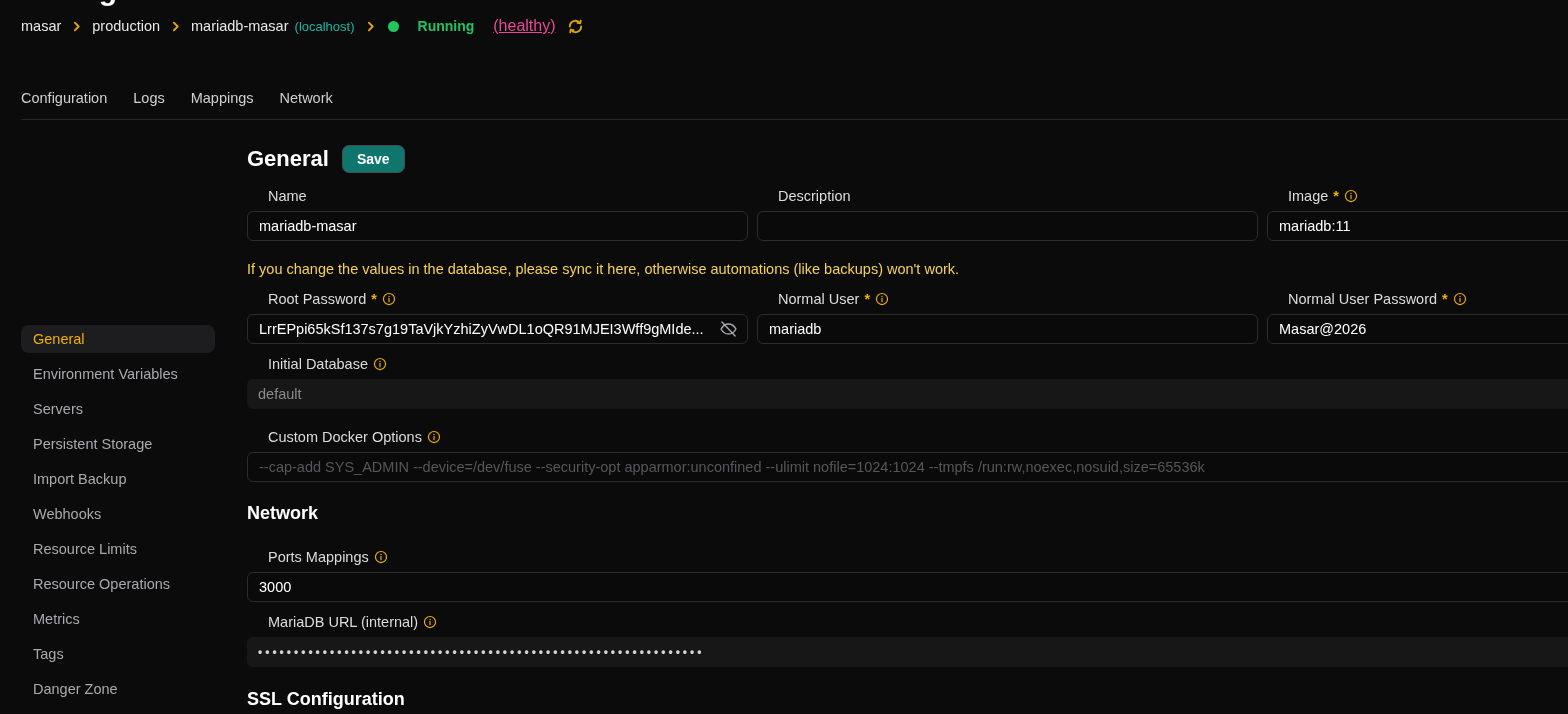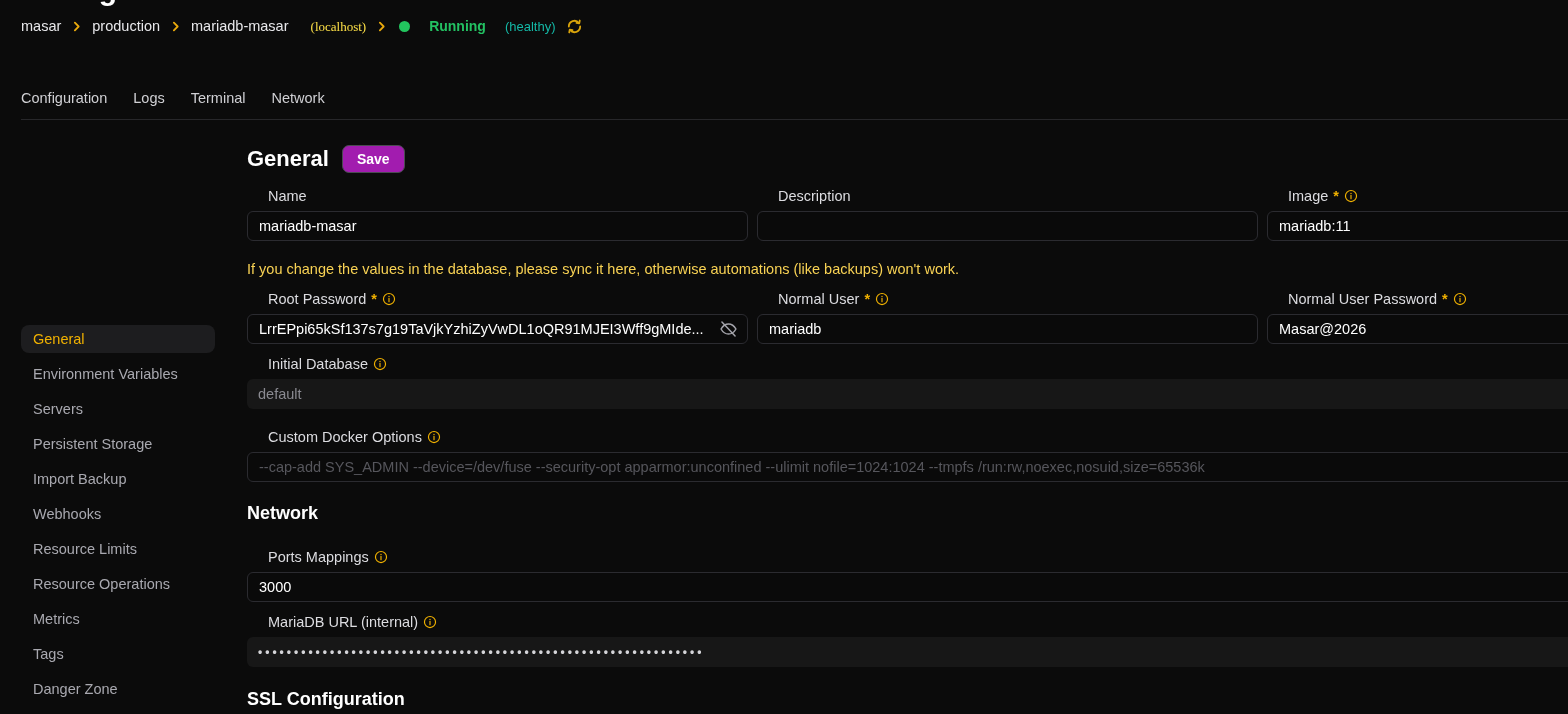--- a/index.html
+++ b/index.html
@@ -23,26 +23,26 @@
     letter-spacing: .2px;
   }
   .breadcrumb {
     display: flex;
     align-items: center;
     gap: 8px;
     padding: 14px 0 0 21px;
     height: 38px;
   }
   .crumb { color: #e7e7ea; cursor: pointer; }
-  .crumb-host { color: #fde047; font-size: 13px; margin-left: 18px; font-family: Liberation Serif, serif; }
+  .crumb-host { color: #14b8a6; font-size: 13px; margin-left: 2px; }
   .chev { display: inline-flex; align-items: center; margin: 0 1px; }
   .status-wrap { display: inline-flex; align-items: center; gap: 19px; margin-left: 2px; }
   .status-dot { width: 11px; height: 11px; border-radius: 50%; background: #22c55e; display: inline-block; }
   .status-running { color: #23c162; font-weight: 700; font-size: 14px; }
-  .status-health { color: #14b8a6; font-size: 13px; }
+  .status-health { color: #ec4899; font-size: 16px; text-decoration: underline; }
   .refresh-btn { display: inline-flex; align-items: center; margin-left: 3px; cursor: pointer; }
 
   
   .tabs {
     display: flex;
     gap: 26px;
     padding-left: 21px;
     margin-top: 48px;
     height: 24px;
     align-items: center;
@@ -66,21 +66,21 @@
     cursor: pointer;
     white-space: nowrap;
   }
   .side-item.active { background: #1d1d1f; color: #f0b100; }
 
   .main { margin-left: 32px; width: 1521px; flex-shrink: 0; }
 
   .main-header { display: flex; align-items: center; gap: 13px; margin-bottom: 15px; }
   .h-general { font-size: 22px; font-weight: 800; color: #fff; }
   .save-btn {
-    background: #a21caf;
+    background: #0f766e;
     border: 1px solid #4b4b52;
     border-radius: 7px;
     color: #fff;
     font-weight: 600;
     font-size: 14px;
     padding: 5px 14px;
     cursor: pointer;
     font-family: inherit;
   }
 
@@ -186,21 +186,21 @@
       <path d="M4 12a8 8 0 0 1 14.2-5"></path>
       <polyline points="4.6,20.4 5.3,16.5 9.2,17.2"></polyline>
       <polyline points="19.4,3.6 18.7,7.5 14.8,6.8"></polyline>
     </svg>
   </span>
 </div>
 
 <div class="tabs">
   <span class="tab">Configuration</span>
   <span class="tab">Logs</span>
-  <span class="tab">Terminal</span>
+  <span class="tab">Mappings</span>
   <span class="tab">Network</span>
 </div>
 <div class="tabs-divider"></div>
 
 <div class="content">
 
   <div class="sidebar">
     <div class="side-item active">General</div>
     <div class="side-item">Environment Variables</div>
     <div class="side-item">Servers</div>

